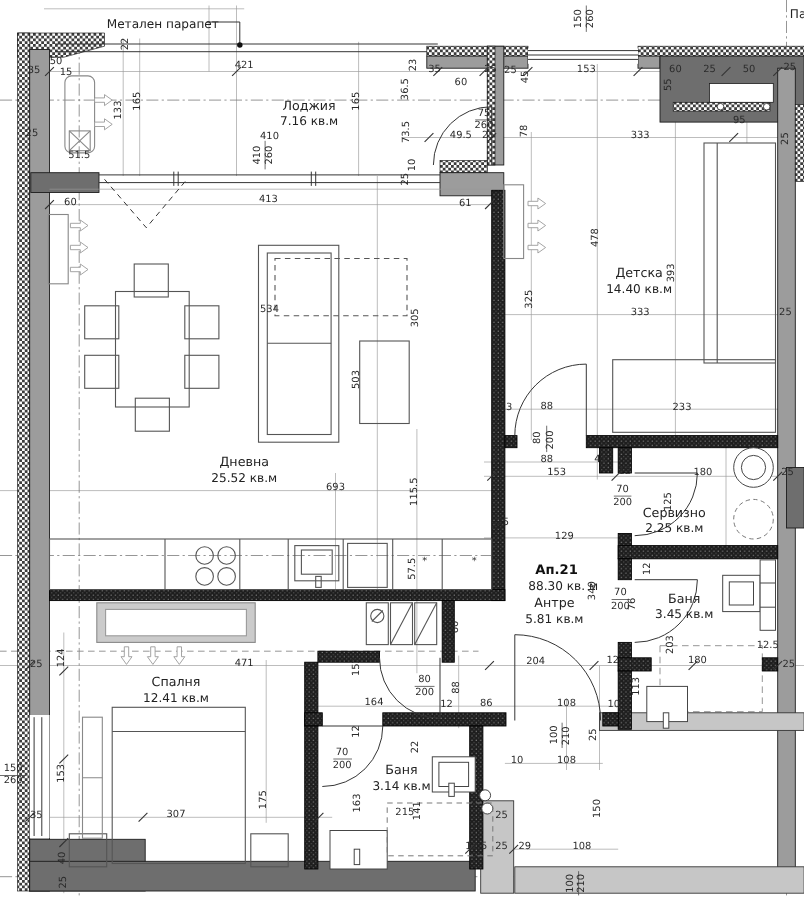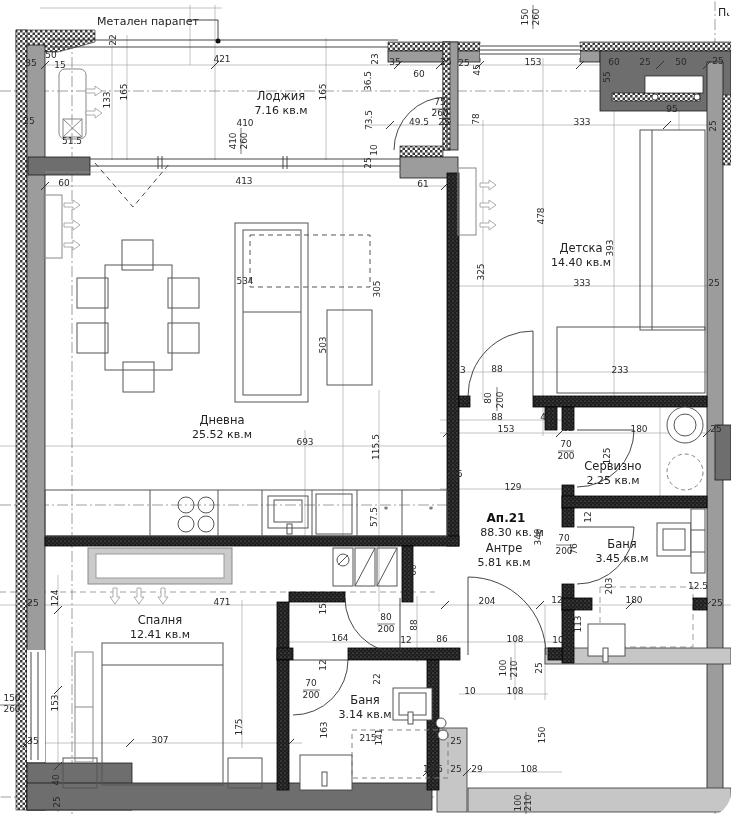--- a/index.html
+++ b/index.html
@@ -1,17 +1,17 @@
 <!DOCTYPE html>
 <html><head>
 <meta charset="utf-8">
 <style>
   html,body{margin:0;padding:0;background:#fff;}
   #plan{position:relative;width:731px;height:816px;background:#fff;overflow:hidden;
-        font-family:"DejaVu Sans",sans-serif;border-radius:24px;}
+        font-family:"DejaVu Sans",sans-serif;}
   svg{position:absolute;left:0;top:0;}
   text{font-family:"DejaVu Sans",sans-serif;}
   .dim{font-size:9px;fill:#2a2a2a;text-anchor:middle;}
   .room-name{font-size:11.5px;fill:#222;text-anchor:middle;}
   .room-area{font-size:11px;fill:#222;text-anchor:middle;}
   .apt-name{font-size:12px;font-weight:bold;fill:#111;text-anchor:middle;}
   .apt-area{font-size:11px;fill:#222;text-anchor:middle;}
   .lbl{font-size:11px;fill:#222;}
   .thin{stroke:#9a9a9a;stroke-width:0.6;}
   .tick{stroke:#333;stroke-width:1;}

